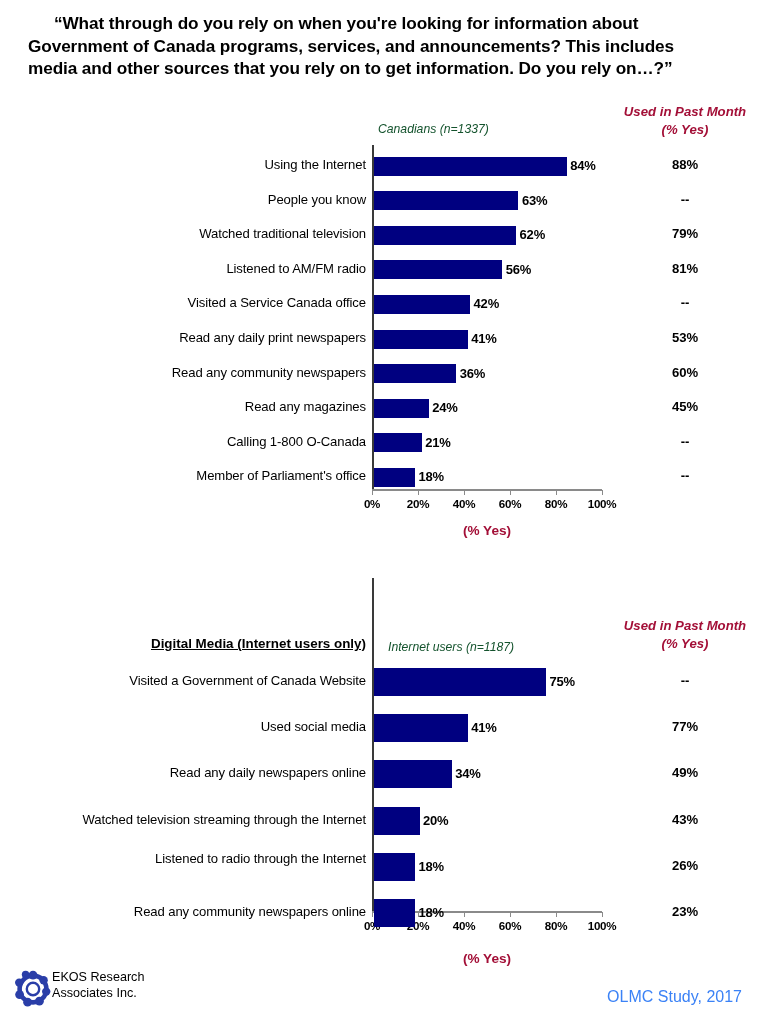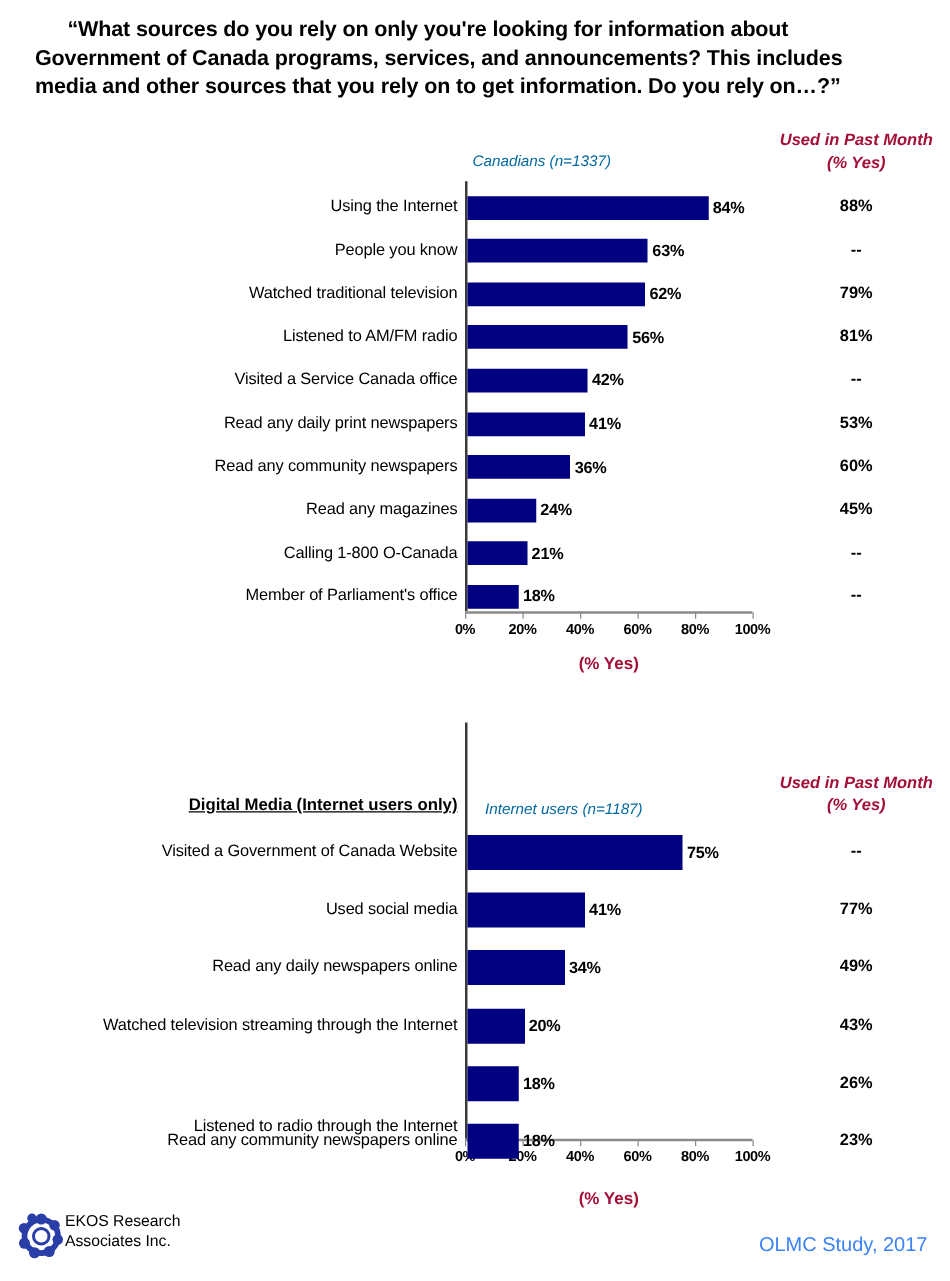--- a/index.html
+++ b/index.html
@@ -43,21 +43,21 @@
     font-style: italic;
     color: #A30F37;
     line-height: 1.33;
   }
   .hdr-used .sub { font-style: italic; }
 
   .hdr-n {
     position: absolute;
     font-size: 12.2px;
     font-style: italic;
-    color: #0369a1;
+    color: #14532d;
     white-space: nowrap;
     text-align: center;
   }
 
   .hdr-section {
     position: absolute;
     font-size: 13.4px;
     font-weight: bold;
     text-decoration: underline;
     color: #000;
@@ -147,21 +147,21 @@
     color: #3b82f6;
     white-space: nowrap;
   }
 </style>
 </head>
 <body>
 
 <div id="page">
 
   <div class="title">
-    <span class="ln ln1">“What sources do you rely on only you're looking for information about</span>
+    <span class="ln ln1">“What through do you rely on when you're looking for information about</span>
     <span class="ln">Government of Canada programs, services, and announcements? This includes</span>
     <span class="ln">media and other sources that you rely on to get information. Do you rely on…?”</span>
   </div>
 
   <div class="chart" id="chart1">
       <div class="hdr-used" style="left: 600px; top: 103px;">
         <div>Used in Past Month</div>
         <div class="sub">(% Yes)</div>
       </div>
       <div class="hdr-n" style="left: 378px; top: 122px;">Canadians (n=1337)</div>
@@ -253,21 +253,21 @@
       <div class="barval" style="left: 471.3px; top: 720.2px;">41%</div>
       <div class="rightval" style="left: 600px; top: 719.2px;">77%</div>
       <div class="rowlabel" style="right: 394px; top: 765.4px;">Read any daily newspapers online</div>
       <div class="bar" style="left: 373.6px; top: 760.4px; width: 78.2px; height: 28px;"></div>
       <div class="barval" style="left: 455.2px; top: 766.4px;">34%</div>
       <div class="rightval" style="left: 600px; top: 765.4px;">49%</div>
       <div class="rowlabel" style="right: 394px; top: 811.6px;">Watched television streaming through the Internet</div>
       <div class="bar" style="left: 373.6px; top: 806.6px; width: 46px; height: 28px;"></div>
       <div class="barval" style="left: 423px; top: 812.6px;">20%</div>
       <div class="rightval" style="left: 600px; top: 811.6px;">43%</div>
-      <div class="rowlabel" style="right: 394px; top: 893px;">Listened to radio through the Internet</div>
+      <div class="rowlabel" style="right: 394px; top: 851px;">Listened to radio through the Internet</div>
       <div class="bar" style="left: 373.6px; top: 852.8px; width: 41.4px; height: 28px;"></div>
       <div class="barval" style="left: 418.4px; top: 858.8px;">18%</div>
       <div class="rightval" style="left: 600px; top: 857.8px;">26%</div>
       <div class="rowlabel" style="right: 394px; top: 904px;">Read any community newspapers online</div>
       <div class="bar" style="left: 373.6px; top: 899px; width: 41.4px; height: 28px;"></div>
       <div class="barval" style="left: 418.4px; top: 905px;">18%</div>
       <div class="rightval" style="left: 600px; top: 904px;">23%</div>
     </div>
 
   <div class="logo-wrap">

